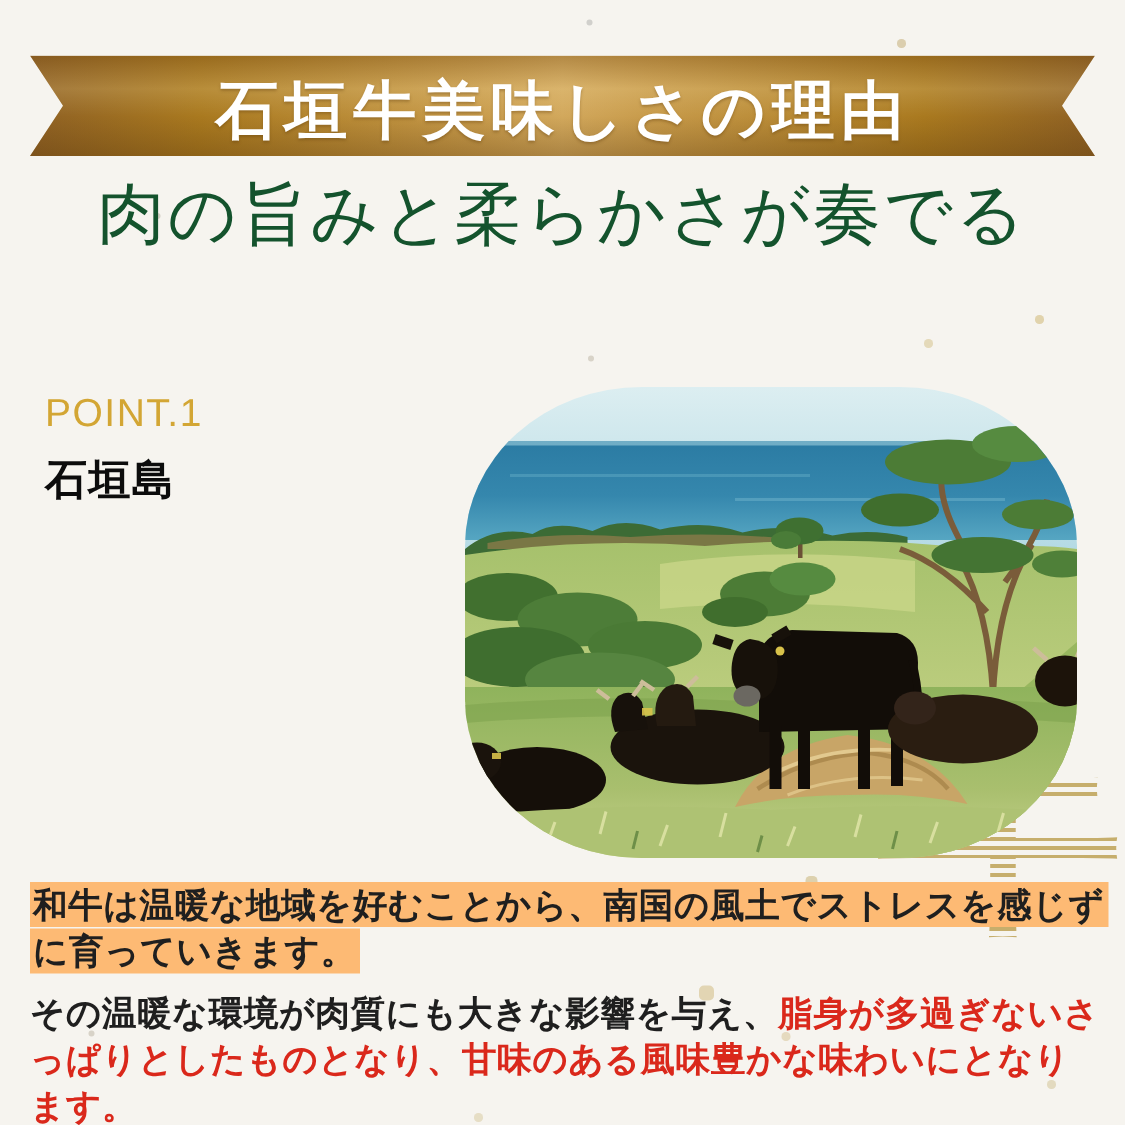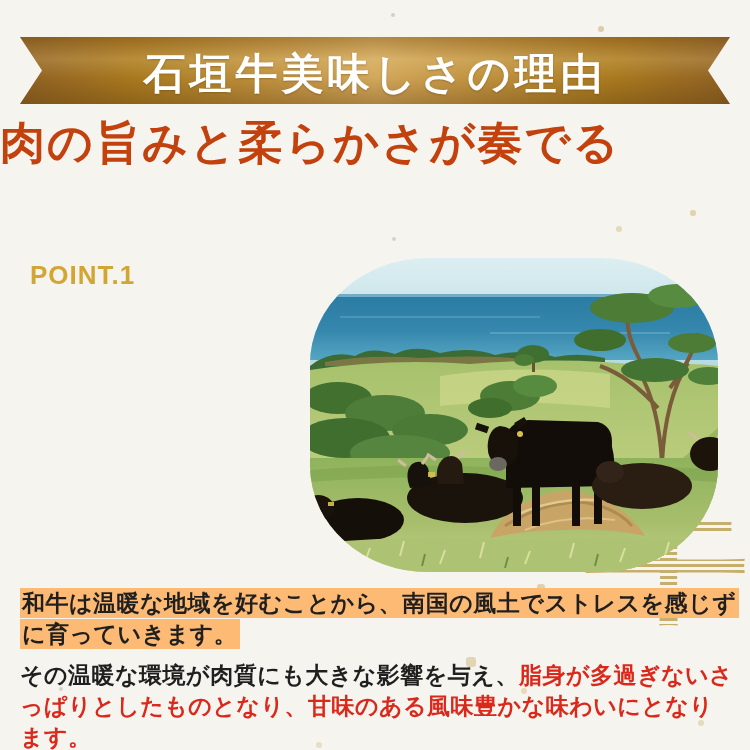--- a/index.html
+++ b/index.html
@@ -39,29 +39,29 @@
   }
   .ribbon-title{
     color:#ffffff;
     font-family:"Liberation Serif", serif;
     font-size:42px;font-weight:600;letter-spacing:4px;
     text-shadow:0 1px 2px rgba(90,55,10,.35);
     white-space:nowrap;
   }
   
   .main-heading{
-    position:absolute;left:0;top:116px;width:750px;text-align:left;
+    position:absolute;left:0;top:116px;width:750px;text-align:center;
     font-family:"Liberation Serif", serif;
-    color:#c2410c;font-weight:700;font-size:45px;line-height:55px;letter-spacing:2px;
+    color:#14532d;font-weight:400;font-size:45px;line-height:55px;letter-spacing:2px;
     z-index:2;margin:0;
   }
   
   .left-col{position:absolute;left:30px;top:260px;width:280px;z-index:2;}
   .point-label{
-    font-size:26px;font-weight:700;letter-spacing:1px;color:#d3a634;margin:0;
+    font-size:26px;font-weight:400;letter-spacing:1px;color:#d3a634;margin:0;
   }
   .sub-heading{
     margin:12px 0 0 0;font-size:28px;font-weight:800;line-height:1.2;
     color:#0c0c0c;letter-spacing:1px;
   }
   .body-text{
     margin:24px 0 0 0;font-size:21px;line-height:29.5px;letter-spacing:2px;
     color:#262626;font-weight:500;text-align:justify;
   }
   
@@ -99,21 +99,21 @@
 <div class="speckles"></div>
 
 <div class="ribbon">
   <span class="ribbon-title">石垣牛美味しさの理由</span>
 </div>
 
 <h1 class="main-heading"><span>肉の旨みと柔らかさが奏でる</span><br></h1>
 
 <div class="left-col">
   <p class="point-label">POINT.1</p>
-  <h2 class="sub-heading"><br></h2>
+  <h2 class="sub-heading"><span>石垣島</span><br></h2>
 </div>
 
 <div class="watermark">牛</div>
 
 <div class="photo">
   <svg width="408" height="314" viewBox="0 0 408 314" xmlns="http://www.w3.org/2000/svg">
     <defs>
       <linearGradient id="skyG" x1="0" y1="0" x2="0" y2="1">
         <stop offset="0" stop-color="#dceef1"></stop>
           <stop offset="1" stop-color="#b4dae4"></stop>

